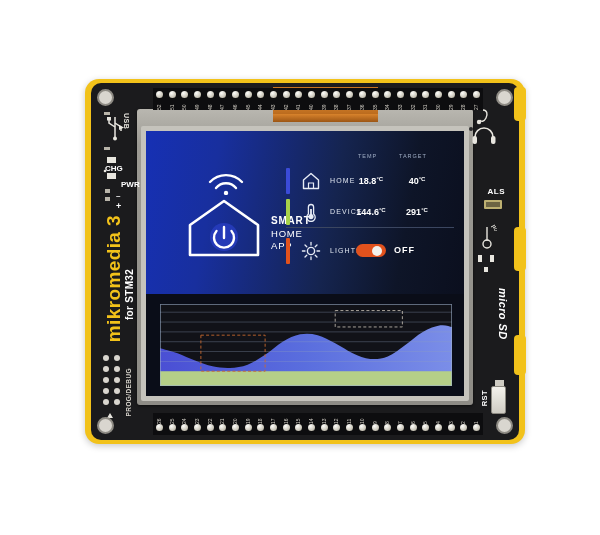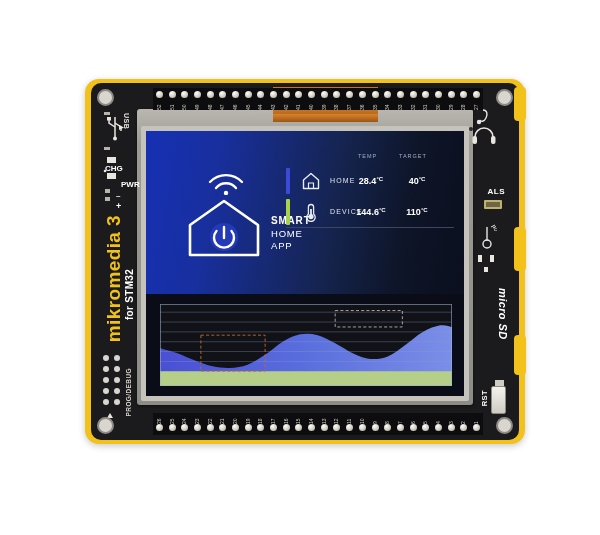--- a/index.html
+++ b/index.html
@@ -488,47 +488,70 @@
                 <div class="row r1">
                   <span class="bar" id="bar0" style="background: rgb(59, 75, 216);"></span>
                   <span class="ricon">
                     <svg viewBox="0 0 20 20" width="20" height="20">
                       <path d="M2.5 9 L10 2.5 L17.5 9 L17.5 17.5 L2.5 17.5 Z" stroke="#e7ecf6" stroke-width="1.4" fill="none" stroke-linejoin="round"></path>
                       <path d="M7.5 17.5 L7.5 12 L12.5 12 L12.5 17.5" stroke="#e7ecf6" stroke-width="1.2" fill="none"></path>
                     </svg>
                   </span>
                   <span class="rlabel">HOME</span>
                   <span class="rval v-temp">
-                    <span>28.4</span><span class="deg">°C</span>
+                    <span>18.8</span><span class="deg">°C</span>
                   </span>
                   <span class="rval v-target">
                     <span>40</span><span class="deg">°C</span>
                   </span>
                 </div>
 
                 <div class="row r2">
                   <span class="bar" id="bar1" style="background: rgb(168, 210, 74);"></span>
                   <span class="ricon">
                     <svg viewBox="0 0 20 20" width="20" height="20">
                       <path d="M10 2.5 A2.6 2.6 0 0 1 12.6 5 L12.6 12 A4.2 4.2 0 1 1 7.4 12 L7.4 5 A2.6 2.6 0 0 1 10 2.5 Z" stroke="#e7ecf6" stroke-width="1.3" fill="none"></path>
                       <circle cx="10" cy="14.6" r="2.6" fill="#e7ecf6"></circle>
                       <rect x="9.1" y="7" width="1.8" height="6" fill="#e7ecf6"></rect>
                     </svg>
                   </span>
                   <span class="rlabel">DEVICE</span>
                   <span class="rval v-temp">
                     <span>144.6</span><span class="deg">°C</span>
                   </span>
                   <span class="rval v-target">
-                    <span>110</span><span class="deg">°C</span>
+                    <span>291</span><span class="deg">°C</span>
                   </span>
                 </div>
 
                 <div id="divider"></div>
 
+                <div class="row r3">
+                  <span class="bar" id="bar2" style="background: rgb(226, 82, 29);"></span>
+                  <span class="ricon">
+                    <svg viewBox="0 0 20 20" width="20" height="20">
+                      <circle cx="10" cy="10" r="3.6" stroke="#e7ecf6" stroke-width="1.4" fill="none"></circle>
+                      <g stroke="#e7ecf6" stroke-width="1.3" stroke-linecap="round">
+                        <line x1="10" y1="1.4" x2="10" y2="4"></line>
+                        <line x1="10" y1="16" x2="10" y2="18.6"></line>
+                        <line x1="1.4" y1="10" x2="4" y2="10"></line>
+                        <line x1="16" y1="10" x2="18.6" y2="10"></line>
+                        <line x1="4" y1="4" x2="5.8" y2="5.8"></line>
+                        <line x1="14.2" y1="14.2" x2="16" y2="16"></line>
+                        <line x1="16" y1="4" x2="14.2" y2="5.8"></line>
+                        <line x1="5.8" y1="14.2" x2="4" y2="16"></line>
+                      </g>
+                    </svg>
+                  </span>
+                  <span class="rlabel">LIGHTS</span>
+                  <span id="toggle" style="background: rgb(226, 82, 29);">
+                    <span class="knob"></span>
+                  </span>
+                  <span id="toggle-label">OFF</span>
+                </div>
               </div>
             </div>
 
             <div id="chart-zone">
               <div id="chart">
                 <svg id="chart-svg" viewBox="0 0 292 82" width="292" height="82">
                     <defs>
                       <linearGradient id="waveGrad" x1="0" y1="0" x2="1" y2="0">
                         <stop offset="0%" stop-color="#4a4fd4"></stop>
                         <stop offset="50%" stop-color="#5a6ede"></stop>

